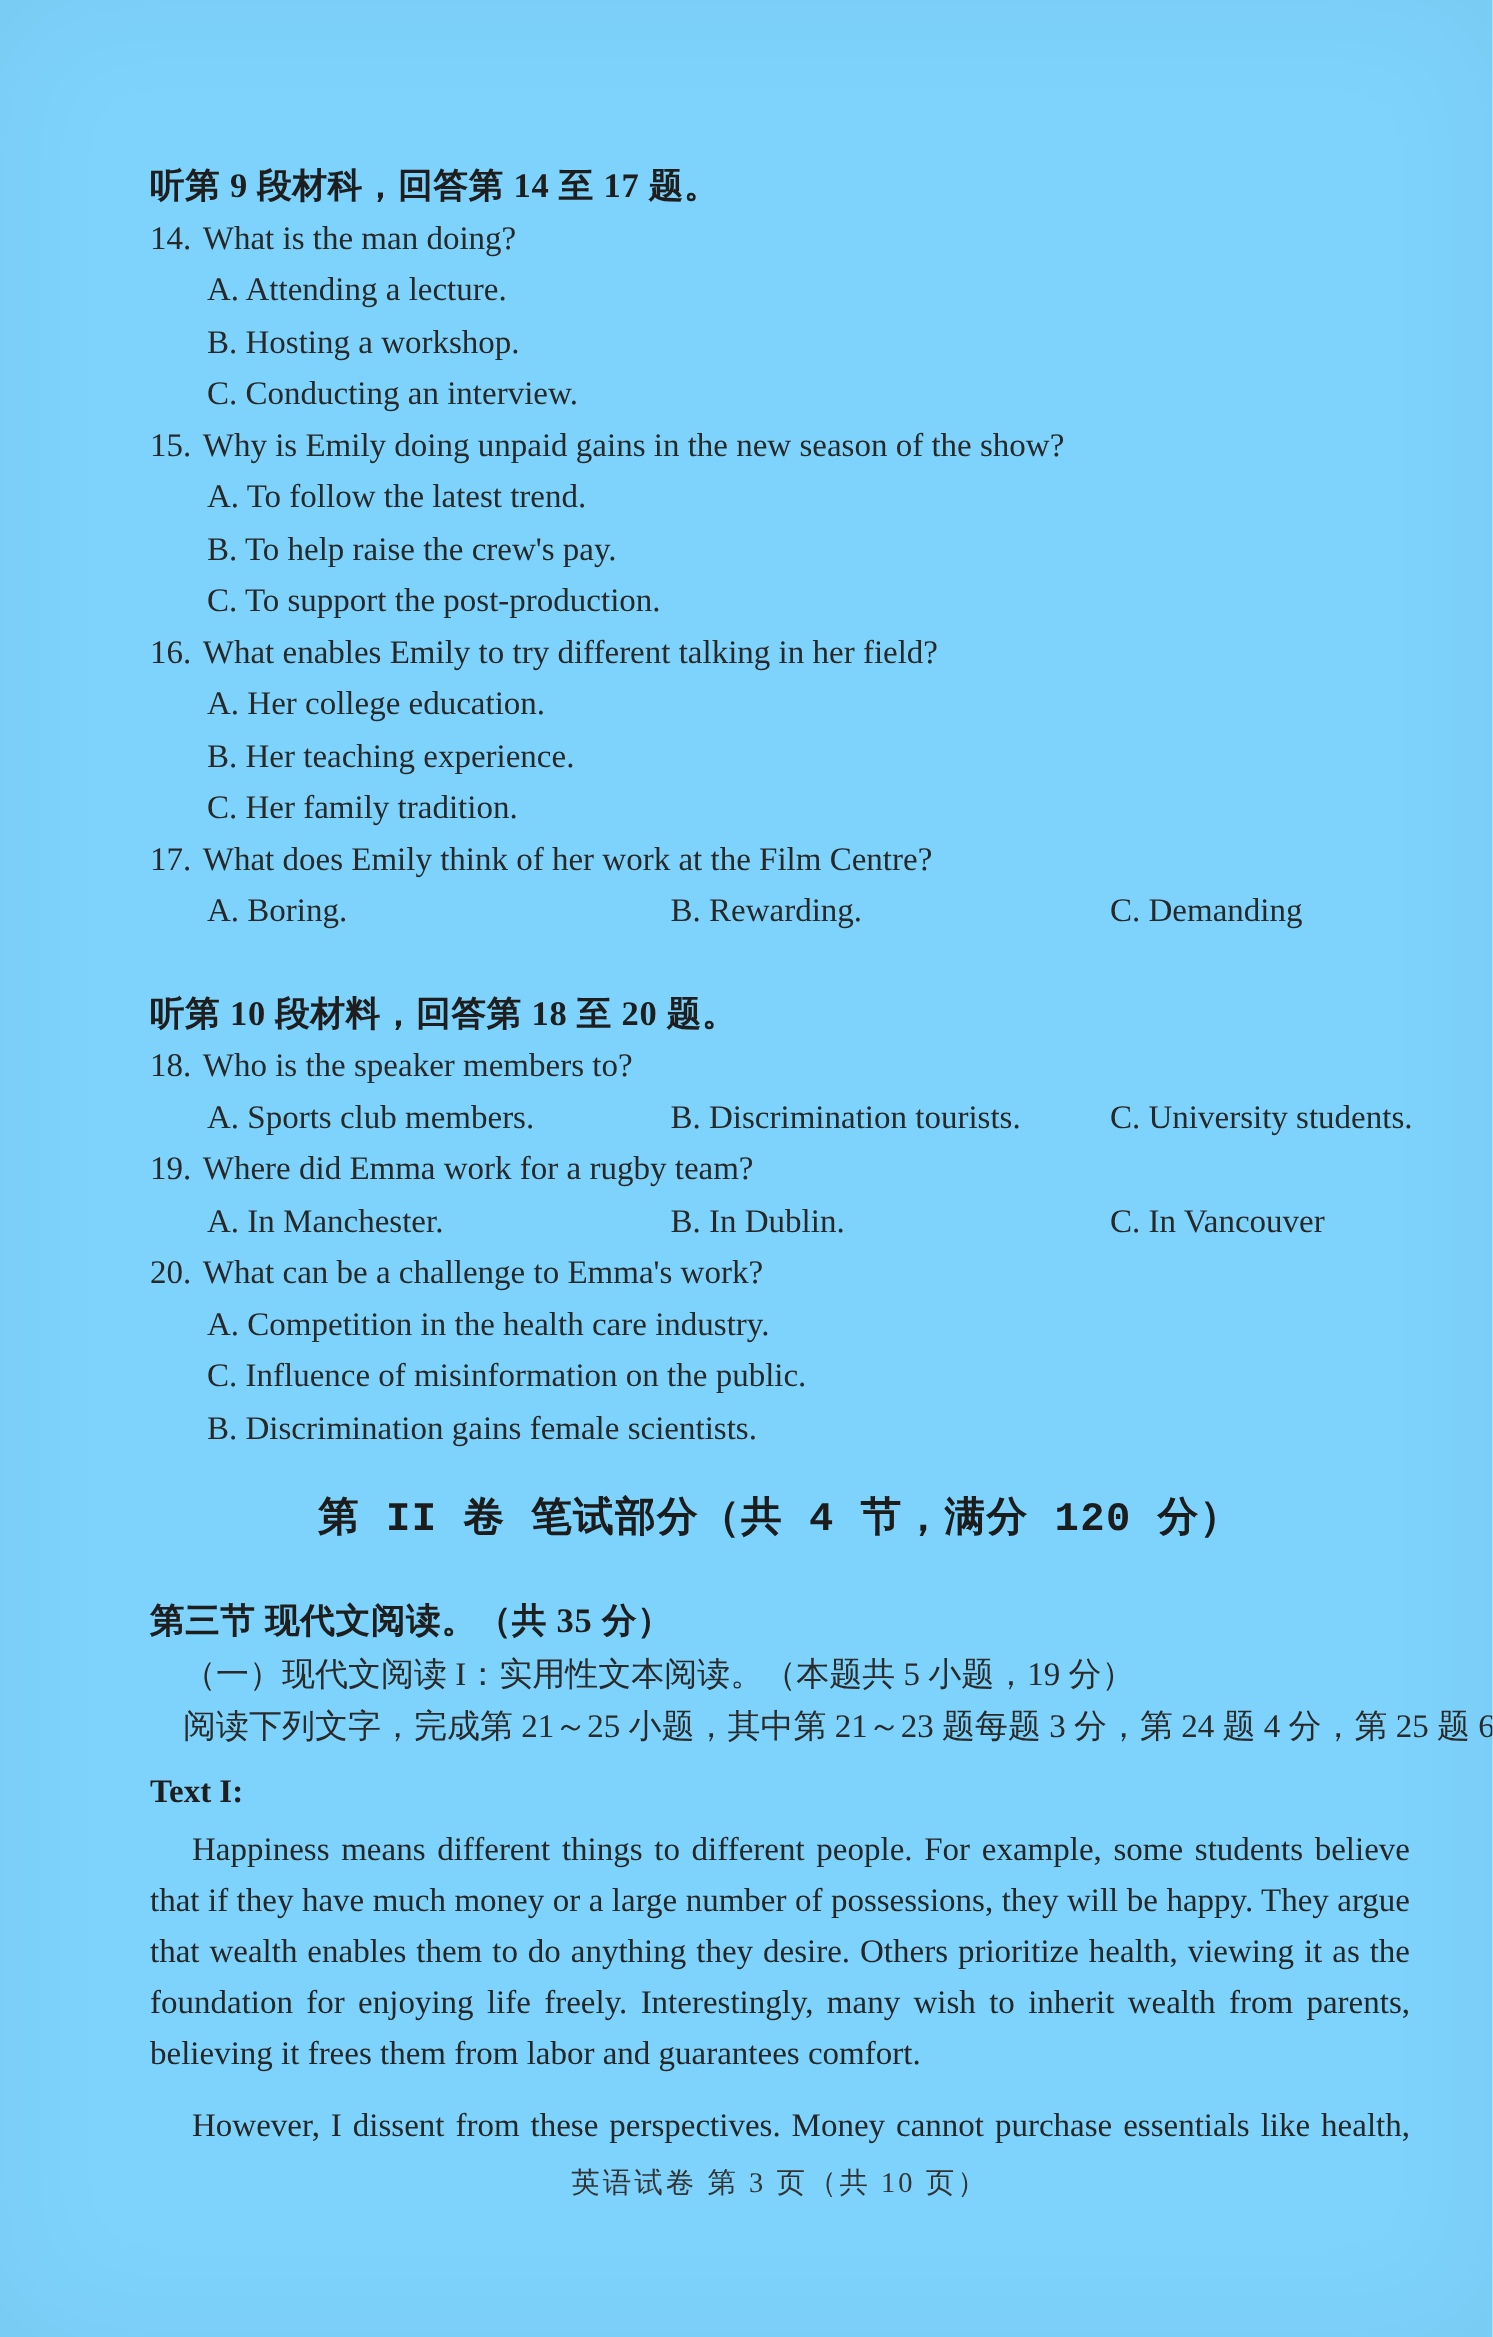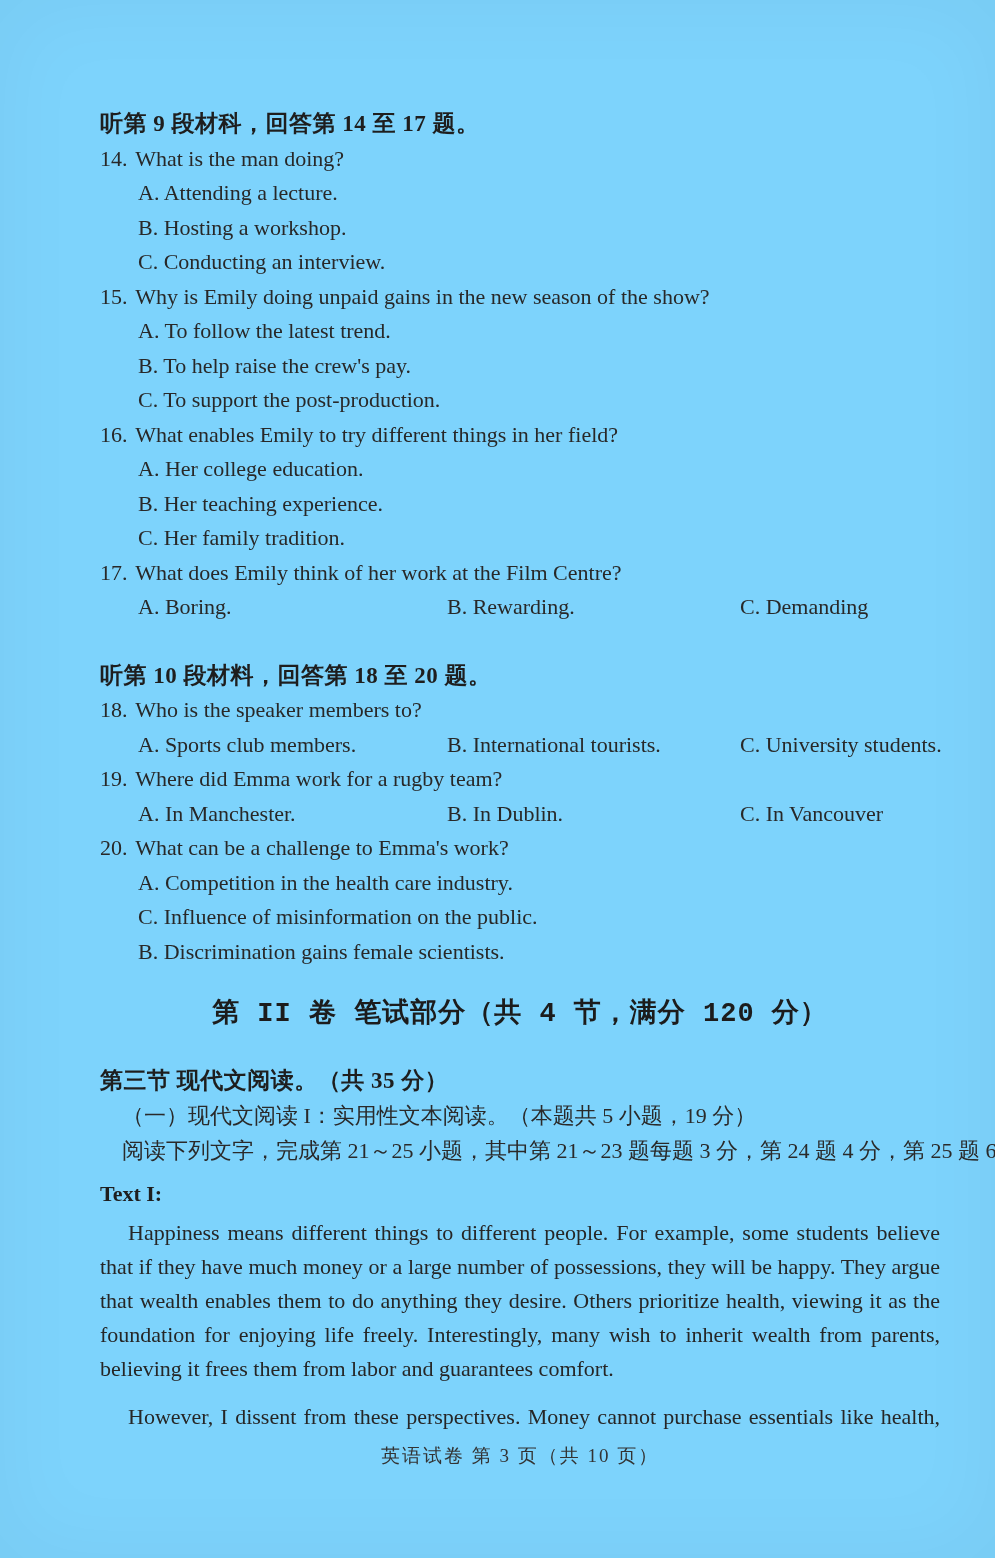--- a/index.html
+++ b/index.html
@@ -115,21 +115,21 @@
     <div class="line opt">C. Conducting an interview.</div>
 
     <div class="line">
       <span class="qnum">15.</span><span>Why is Emily doing unpaid gains in the new season of the show?</span>
     </div>
     <div class="line opt">A. To follow the latest trend.</div>
     <div class="line opt">B. To help raise the crew's pay.</div>
     <div class="line opt">C. To support the post-production.</div>
 
     <div class="line">
-      <span class="qnum">16.</span><span>What enables Emily to try different things in her field?</span>
+      <span class="qnum">16.</span><span>What enables Emily to try different talking in her field?</span>
     </div>
     <div class="line opt">A. Her college education.</div>
     <div class="line opt">B. Her teaching experience.</div>
     <div class="line opt">C. Her family tradition.</div>
 
     <div class="line">
       <span class="qnum">17.</span><span>What does Emily think of her work at the Film Centre?</span>
     </div>
     <div class="line opt-row">
       <span>A. Boring.</span>
@@ -137,21 +137,21 @@
       <span>C. Demanding</span>
     </div>
 
     <div class="line zh-header gap-before">听第 10 段材料，回答第 18 至 20 题。</div>
 
     <div class="line">
       <span class="qnum">18.</span><span>Who is the speaker members to?</span>
     </div>
     <div class="line opt-row">
       <span>A. Sports club members.</span>
-      <span>B. International tourists.</span>
+      <span>B. Discrimination tourists.</span>
       <span>C. University students.</span>
     </div>
 
     <div class="line">
       <span class="qnum">19.</span><span>Where did Emma work for a rugby team?</span>
     </div>
     <div class="line opt-row">
       <span>A. In Manchester.</span>
       <span>B. In Dublin.</span>
       <span>C. In Vancouver</span>

